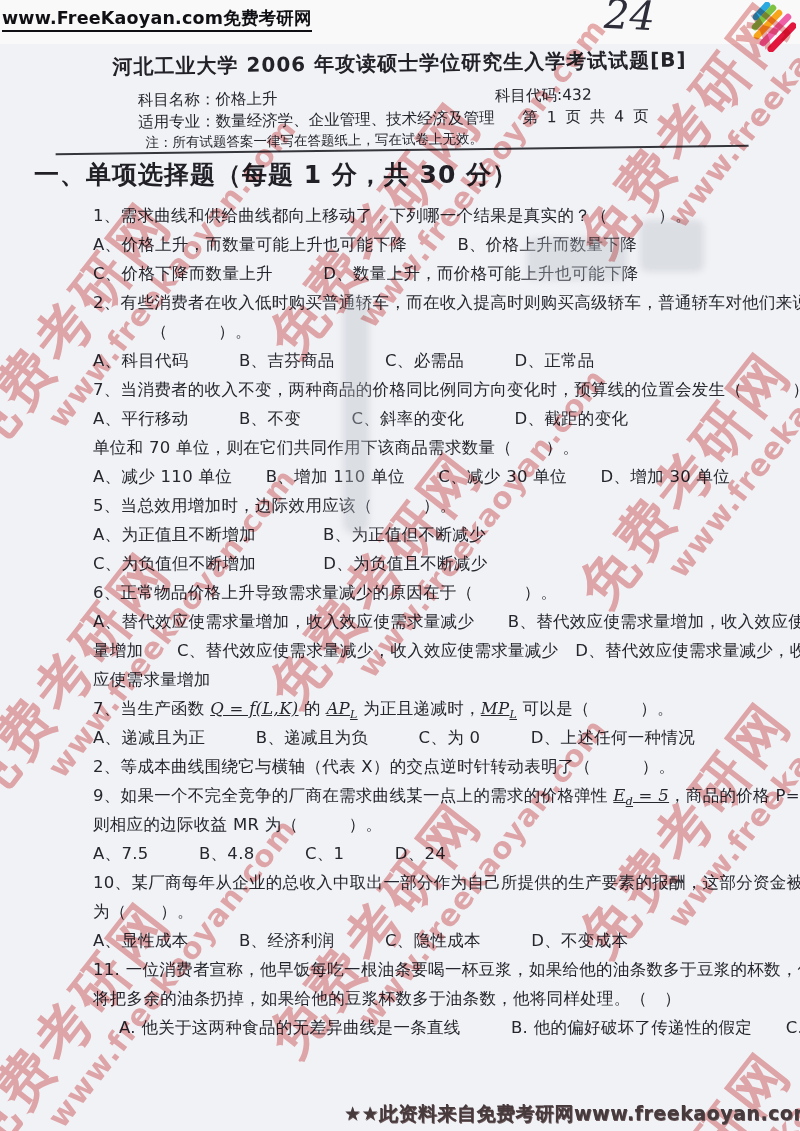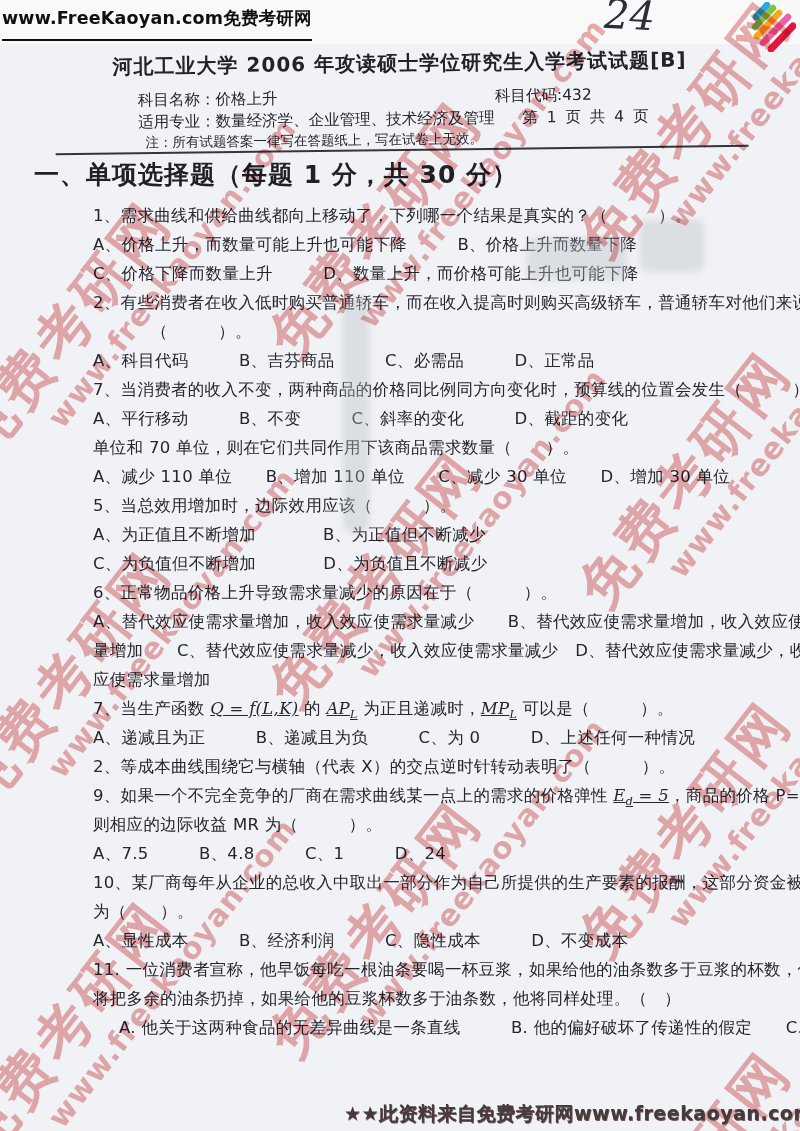--- a/index.html
+++ b/index.html
@@ -7,21 +7,21 @@
   #page{
     position:relative;width:800px;height:1131px;overflow:hidden;
     background:#f1f2f6;
   }
   
   .top-strip{position:absolute;left:0;top:0;width:800px;height:44px;background:#f9f9fa;}
   
   .topbar-url{
     position:absolute;left:2px;top:6px;
     font-size:17.5px;font-weight:bold;color:#101014;
-    letter-spacing:0.2px;border-bottom:2.5px solid #101014;padding-bottom:9px;
+    letter-spacing:0.2px;border-bottom:2.5px solid #101014;padding-bottom:0;
     white-space:nowrap;
   }
   .handwritten-num{
     position:absolute;left:604px;top:-8px;
     font-family:"DejaVu Serif",serif;font-size:40px;color:#2e2e3a;
     transform:rotate(3deg) skewX(-10deg);
   }
   .logo{position:absolute;left:744px;top:2px;width:52px;height:50px;}
   
   .header-block{

